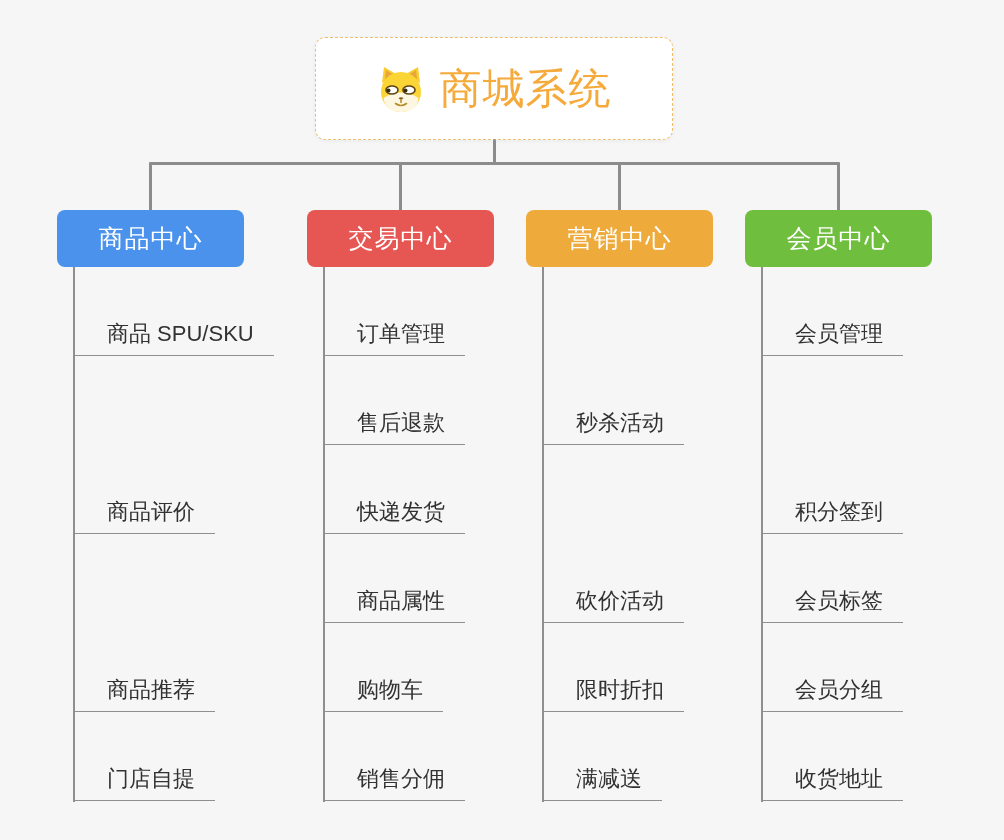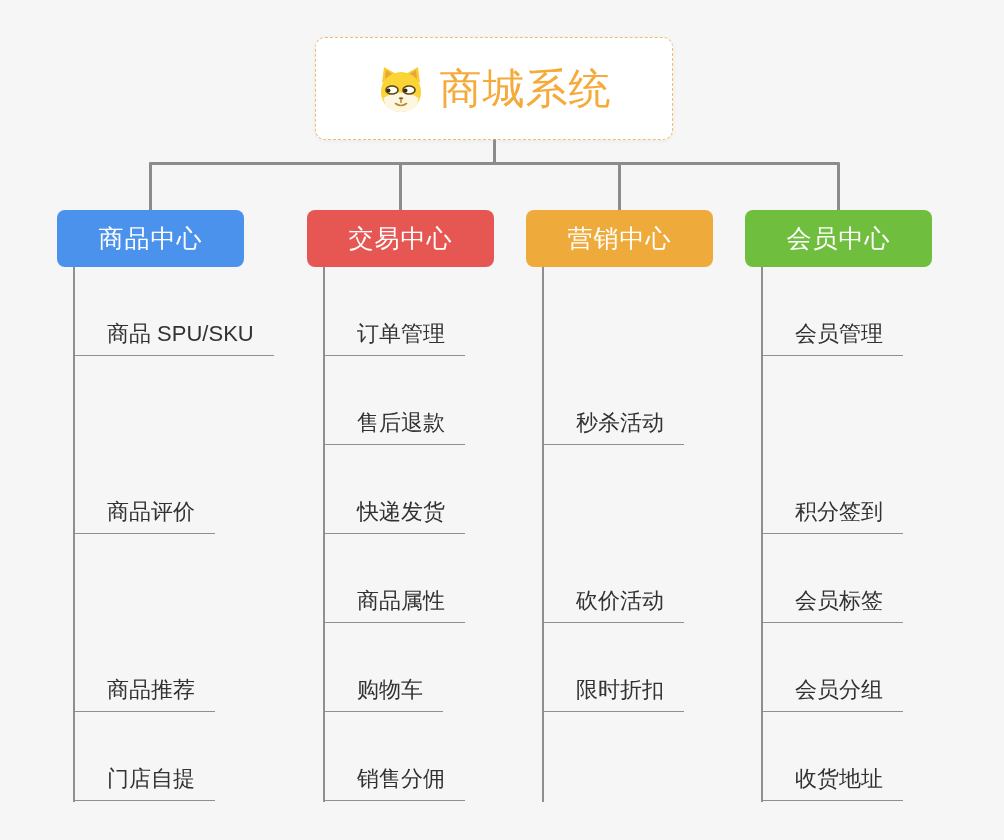--- a/index.html
+++ b/index.html
@@ -150,20 +150,21 @@
       </div>
 
     <div class="branch-col" style="left: 526px; top: 210px;">
       <div class="branch-header" style="background: rgb(238, 171, 60);">
         <span>营销中心</span>
       </div>
       <div class="branch-trunk" style="background: rgb(143, 143, 143);"></div>
         <div class="leaf" style="top: 198px; border-bottom-color: rgb(143, 143, 143); color: rgb(50, 50, 50);">秒杀活动</div>
         <div class="leaf" style="top: 376px; border-bottom-color: rgb(143, 143, 143); color: rgb(50, 50, 50);">砍价活动</div>
         <div class="leaf" style="top: 465px; border-bottom-color: rgb(143, 143, 143); color: rgb(50, 50, 50);">限时折扣</div>
+        <div class="leaf" style="top: 554px; border-bottom-color: rgb(143, 143, 143); color: rgb(50, 50, 50);">满减送</div>
       </div>
 
     <div class="branch-col" style="left: 745px; top: 210px;">
       <div class="branch-header" style="background: rgb(111, 190, 62);">
         <span>会员中心</span>
       </div>
       <div class="branch-trunk" style="background: rgb(143, 143, 143);"></div>
     <div class="leaf" style="top: 109px; border-bottom-color: rgb(143, 143, 143); color: rgb(50, 50, 50);">会员管理</div>
         <div class="leaf" style="top: 287px; border-bottom-color: rgb(143, 143, 143); color: rgb(50, 50, 50);">积分签到</div>
         <div class="leaf" style="top: 376px; border-bottom-color: rgb(143, 143, 143); color: rgb(50, 50, 50);">会员标签</div>

